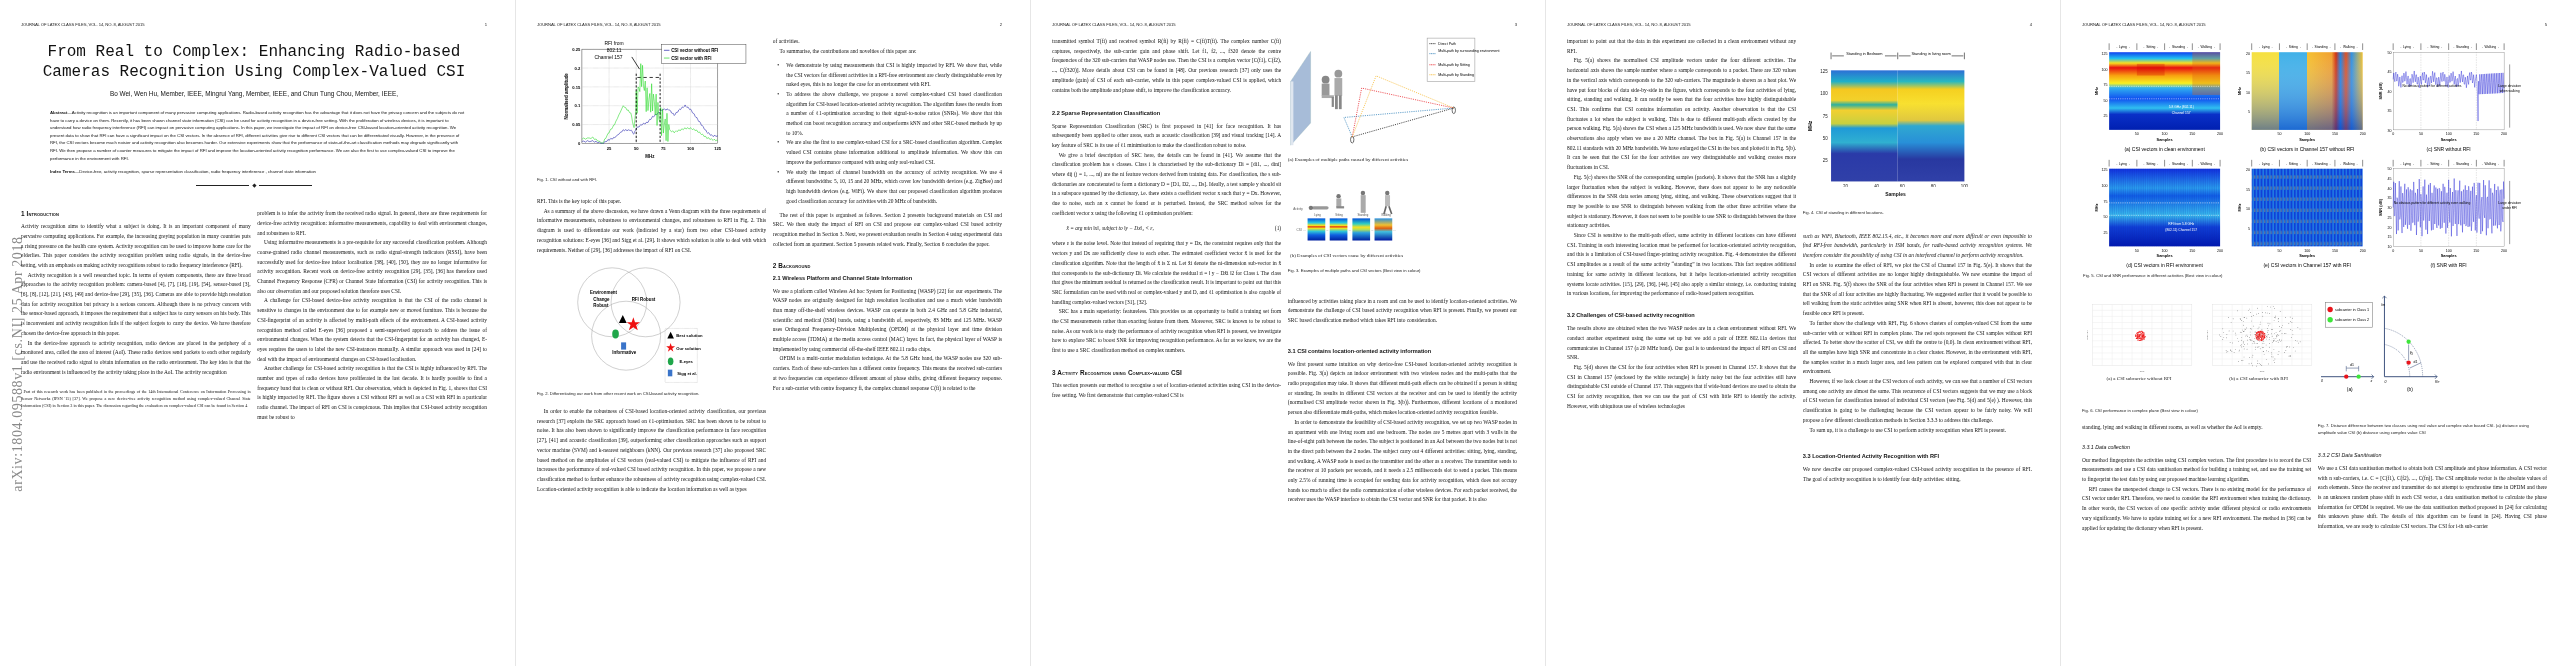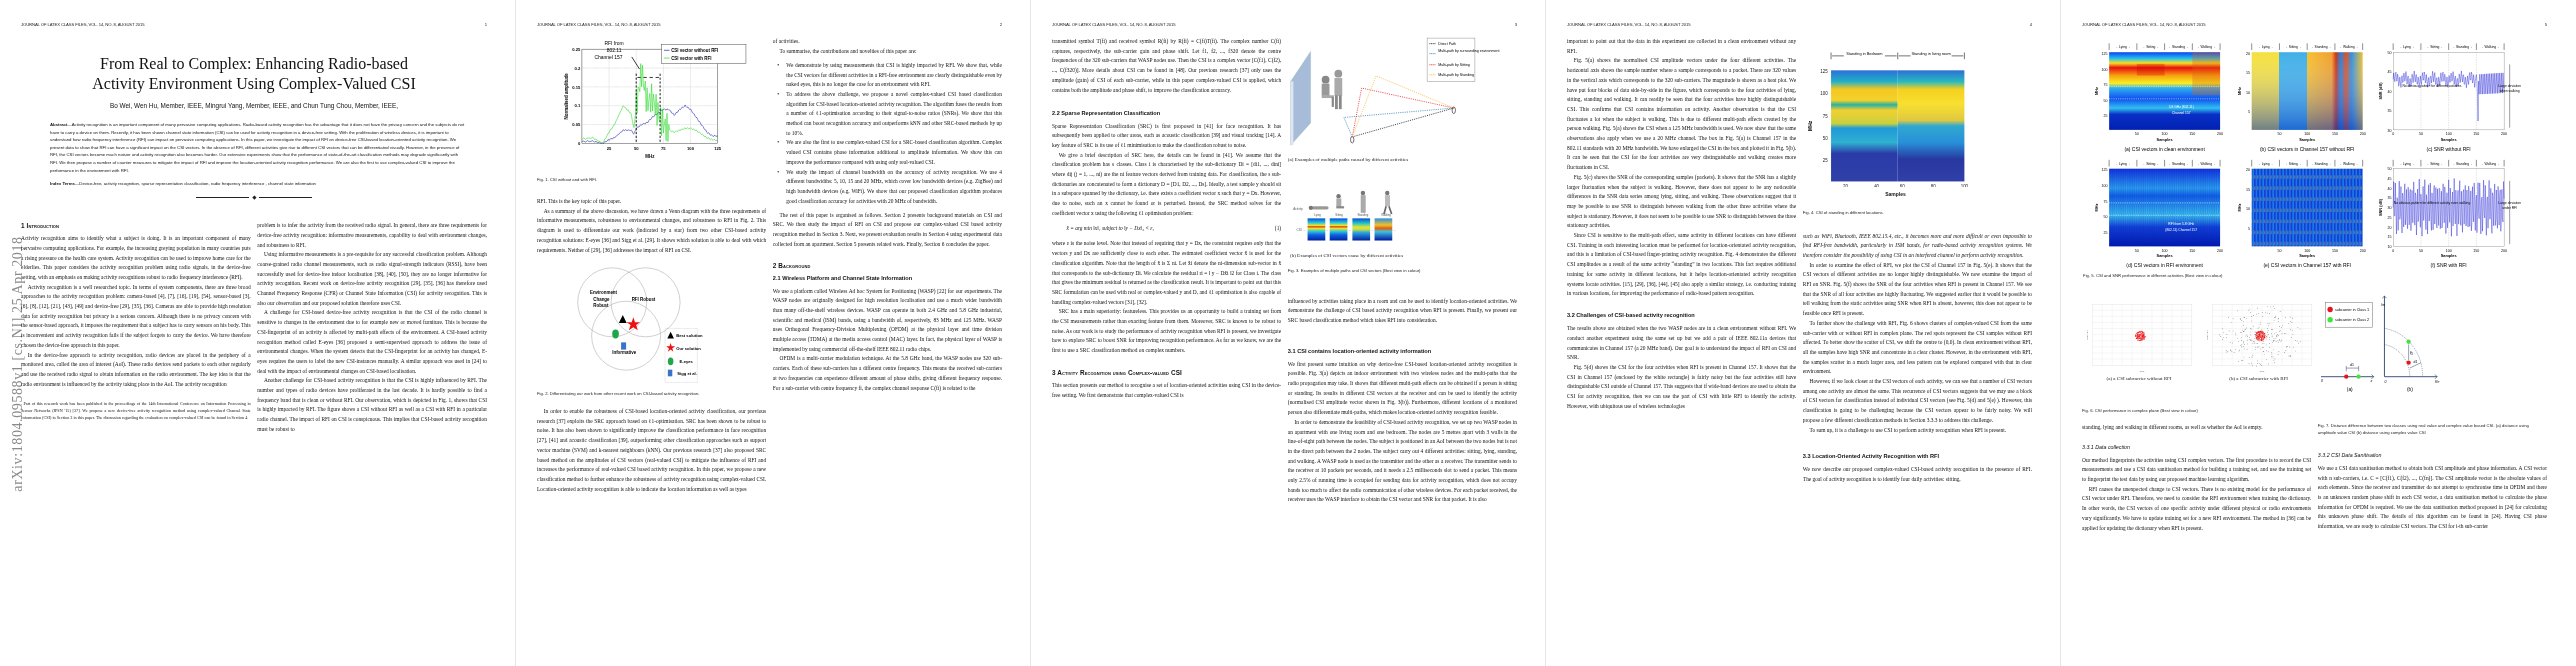--- a/index.html
+++ b/index.html
@@ -17,21 +17,21 @@
   .col p.noindent { text-indent: 0; }
   .col ul { list-style: none; margin: 4.4px 0 4.4px 4.4px; }
   .col li { position: relative; padding-left: 9px; }
   .col li::before { content: "•"; position: absolute; left: 0; }
   h2.sec { font-family: "Liberation Sans", sans-serif; font-size: 6.4px; font-weight: bold; font-variant: small-caps; margin: 5.6px 0 3.3px; letter-spacing: 0.1px; text-align: left; }
   h3.sub { font-family: "Liberation Sans", sans-serif; font-size: 5.6px; font-weight: bold; margin: 9px 0 3.3px; text-align: left; }
   h4.subsub { font-family: "Liberation Sans", sans-serif; font-size: 5.3px; font-style: italic; font-weight: normal; margin: 9px 0 3.3px; text-align: left; }
   .fig-caption { font-family: "Liberation Sans", sans-serif; font-size: 4.2px; line-height: 6.7px; color: #222; text-align: left; }
   .subcap { font-family: "Liberation Serif", serif; font-size: 5px; text-align: center; color: #222; }
   .footnote { font-size: 4.2px; line-height: 7px; margin-top: 11px; text-align: justify; }
-  .title { font-family: Liberation Serif, serif; font-size: 16px; line-height: 20px; text-align: center; margin-top: 14px; }
+  .title { font-family: Liberation Mono, monospace; font-size: 16px; line-height: 20px; text-align: center; margin-top: 2px; }
   .authors { font-family: "Liberation Sans", sans-serif; font-size: 6.4px; text-align: center; margin-top: 7.8px; }
   .abstract { font-family: "Liberation Sans", sans-serif; font-size: 4.3px; line-height: 7.6px; margin: 12.2px 21px 0 29px; text-align: left; }
   .abstract b { font-weight: bold; }
   .divider { display: flex; justify-content: center; align-items: center; gap: 3.3px; margin: 9px 0 22px; }
   .divider span.line { width: 53px; height: 0.6px; background: #222; }
   .divider span.diamond { width: 2.8px; height: 2.8px; background: #222; transform: rotate(45deg); }
   .arxiv { position: absolute; left: -121px; top: 356px; width: 278px; transform: rotate(-90deg); font-family: "Liberation Serif", serif;
     font-size: 14px; color: #8a8a8a; letter-spacing: 0.6px; text-align: center; }
   svg text { font-family: "Liberation Sans", sans-serif; }
 </style>
@@ -42,21 +42,21 @@
 
   <div class="page">
     <div class="arxiv">arXiv:1804.09588v1  [cs.NI]  25 Apr 2018</div>
     <div class="running-head">
       <span>JOURNAL OF LATEX CLASS FILES, VOL. 14, NO. 8, AUGUST 2015</span>
       <span>1</span>
     </div>
     <div class="body" style="top:40px;">
       <div class="title">
         <div>From Real to Complex: Enhancing Radio-based</div>
-        <div>Activity Environment Using Complex-Valued CSI</div>
+        <div>Cameras Recognition Using Complex-Valued CSI</div>
       </div>
       <div class="authors">Bo Wei, Wen Hu, Member, IEEE, Mingrui Yang, Member, IEEE, and Chun Tung Chou, Member, IEEE,</div>
       <div class="abstract">
         <b>Abstract</b><span>—Activity recognition is an important component of many pervasive computing applications. Radio-based activity recognition has the advantage that it does not have the privacy concern and the subjects do not have to carry a device on them. Recently, it has been shown channel state information (CSI) can be used for activity recognition in a device-free setting. With the proliferation of wireless devices, it is important to understand how radio frequency interference (RFI) can impact on pervasive computing applications. In this paper, we investigate the impact of RFI on device-free CSI-based location-oriented activity recognition. We present data to show that RFI can have a significant impact on the CSI vectors. In the absence of RFI, different activities give rise to different CSI vectors that can be differentiated visually. However, in the presence of RFI, the CSI vectors become much noisier and activity recognition also becomes harder. Our extensive experiments show that the performance of state-of-the-art classification methods may degrade significantly with RFI. We then propose a number of counter measures to mitigate the impact of RFI and improve the location-oriented activity recognition performance. We are also the first to use complex-valued CSI to improve the performance in the environment with RFI.</span>
       </div>
       <div class="abstract" style="margin-top:5.6px">
         <b>Index Terms</b><span>—Device-free, activity recognition, sparse representation classification, radio frequency interference , channel state information</span>
       </div>
       <div class="divider">
         <span class="line"></span>

